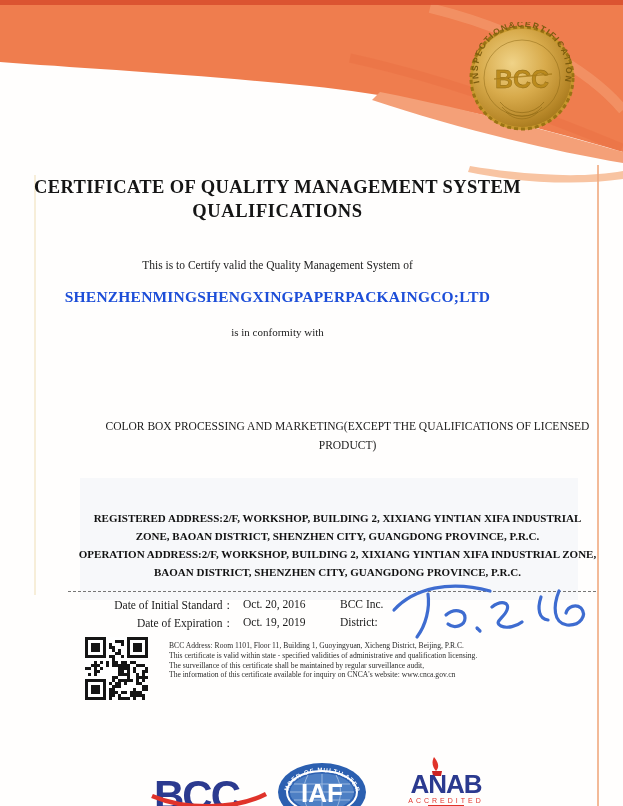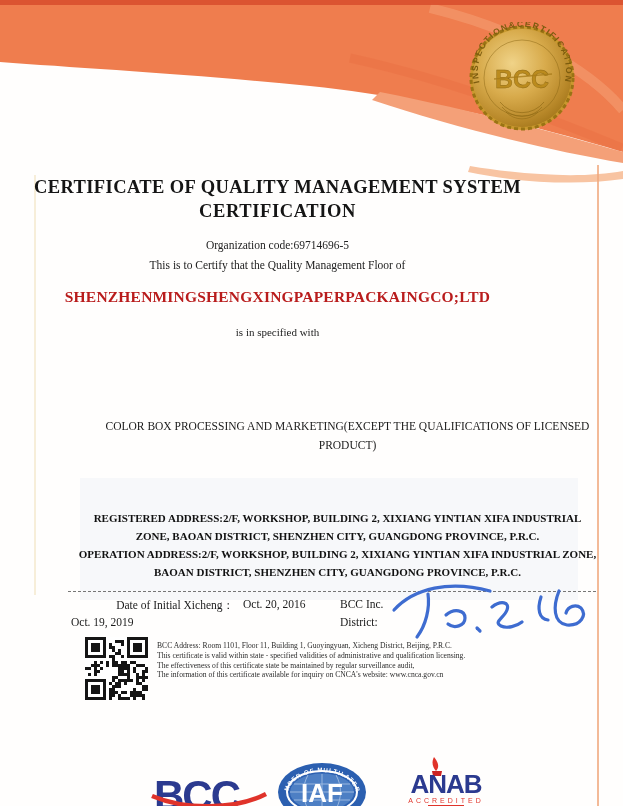--- a/index.html
+++ b/index.html
@@ -10,37 +10,37 @@
   
   .banner{top:0;left:0;}
   
   .seal{left:466px;top:22px;}
   
   .title{top:177px;font-size:18.5px;font-weight:bold;letter-spacing:.4px;color:#151515;}
   .title2{top:201px;font-size:18.5px;font-weight:bold;letter-spacing:.6px;color:#151515;}
   .meta1{top:225px;font-size:11.5px;color:#222;}
   .meta2{top:239px;font-size:11.5px;color:#222;}
   .certify{top:259px;font-size:11.5px;color:#222;}
-  .company{top:288px;font-size:15.5px;font-weight:bold;letter-spacing:.2px;color:#b91c1c;}
+  .company{top:288px;font-size:15.5px;font-weight:bold;letter-spacing:.2px;color:#1d4ed8;}
   .conf1{top:326px;font-size:11px;color:#222;}
   .conf2{top:342px;font-size:11px;color:#222;}
   .scope{top:417px;font-size:11.5px;line-height:19px;color:#1a1a1a;padding:0 70px;}
   .addr-tint{left:80px;top:478px;width:498px;height:122px;background:#d9e4f2;opacity:.22;}
   .address{top:509px;font-size:11px;font-weight:bold;line-height:18px;color:#111;padding:0 60px;}
   .sep{top:591px;left:68px;width:528px;border-top:1.4px dashed #4a4a4a;opacity:.75;}
   .daterow{left:62px;width:280px;display:flex;font-size:11.5px;color:#1a1a1a;}
   .daterow .lab{width:172px;text-align:right;}
   .daterow .val{margin-left:9px;}
   .dr1{top:598px;} .dr2{top:616px;}
   .bccinc{left:340px;top:598px;font-size:11.5px;color:#1a1a1a;}
   .president{left:340px;top:616px;font-size:11.5px;color:#1a1a1a;}
   .sig{left:388px;top:578px;}
   .qr{left:85px;top:637px;width:63px;height:63px;background:#fff;}
   .qr i{position:absolute;width:3px;height:3px;background:#151515;}
-  .fine{left:157px;top:641px;width:440px;font-size:7.6px;line-height:9.8px;color:#2b2b2b;}
+  .fine{left:169px;top:641px;width:440px;font-size:7.6px;line-height:9.8px;color:#2b2b2b;}
   .fine div{white-space:nowrap;}
   
   .edge-r{left:597px;top:165px;width:2px;height:641px;background:#f0a97e;opacity:.8;}
   .edge-l{left:34px;top:175px;width:2px;height:420px;background:#f3e7c9;opacity:.7;}
   
   .logo-bcc{left:150px;top:766px;}
   .logo-iaf{left:276px;top:760px;}
   .logo-anab{left:396px;top:755px;}
 </style>
 </head>
@@ -79,45 +79,45 @@
     <path d="M34,80 A28,28 0 0 0 78,80" fill="none" stroke="#8a6612" stroke-width="1" opacity="0.6"></path>
     <path d="M36,85 A26,26 0 0 0 76,85" fill="none" stroke="#8a6612" stroke-width="1" opacity="0.55"></path>
     <path d="M40,90 A22,22 0 0 0 72,90" fill="none" stroke="#8a6612" stroke-width="1" opacity="0.5"></path>
   </svg>
 
   <div class="abs addr-tint"></div>
   <div class="abs edge-r"></div>
   <div class="abs edge-l"></div>
 
   <div class="abs ctr title">CERTIFICATE OF QUALITY MANAGEMENT SYSTEM</div>
-  <div class="abs ctr title2">CERTIFICATION</div>
-  <div class="abs ctr meta2">Organization code:69714696-5</div>
-  <div class="abs ctr certify">This is to Certify that the Quality Management Floor of</div>
+  <div class="abs ctr title2">QUALIFICATIONS</div>
+  <div class="abs ctr certify">This is to Certify valid the Quality Management System of</div>
   <div class="abs ctr company">SHENZHENMINGSHENGXINGPAPERPACKAINGCO;LTD</div>
-  <div class="abs ctr conf1">is in specified with</div>
+  <div class="abs ctr conf1">is in conformity with</div>
 
   <div class="abs ctr scope">
     <div>COLOR BOX PROCESSING AND MARKETING(EXCEPT THE QUALIFICATIONS OF LICENSED</div>
     <div>PRODUCT)</div>
   </div>
 
   <div class="abs ctr address">
     <div>REGISTERED ADDRESS:2/F, WORKSHOP, BUILDING 2, XIXIANG YINTIAN XIFA INDUSTRIAL</div>
     <div>ZONE, BAOAN DISTRICT, SHENZHEN CITY, GUANGDONG PROVINCE, P.R.C.</div>
     <div>OPERATION ADDRESS:2/F, WORKSHOP, BUILDING 2, XIXIANG YINTIAN XIFA INDUSTRIAL ZONE,</div>
     <div>BAOAN DISTRICT, SHENZHEN CITY, GUANGDONG PROVINCE, P.R.C.</div>
   </div>
 
   <div class="abs sep"></div>
 
   <div class="abs daterow dr1">
-    <span class="lab">Date of Initial Xicheng：</span>
+    <span class="lab">Date of Initial Standard：</span>
     <span class="val">Oct. 20, 2016</span>
   </div>
   <div class="abs daterow dr2">
+    <span class="lab">Date of Expiration：</span>
     <span class="val">Oct. 19, 2019</span>
   </div>
   <div class="abs bccinc">BCC Inc.</div>
   <div class="abs president">District:</div>
 
   <svg class="abs sig" width="212" height="66" viewBox="0 0 212 66">
     <g fill="none" stroke="#3e6cd0" stroke-width="3.2" stroke-linecap="round" stroke-linejoin="round">
       <path d="M6,32 C26,10 62,2 102,13"></path>
       <path d="M40,16 C42,30 38,47 29,59"></path>
       <path d="M58,37 C66,30 77,32 77,40 C77,48 66,51 60,46"></path>
@@ -344,21 +344,21 @@
       <i style="left:36px;top:60px"></i>
       <i style="left:39px;top:60px"></i>
       <i style="left:42px;top:60px"></i>
       <i style="left:48px;top:60px"></i>
       <i style="left:57px;top:60px"></i>
     </div>
 
   <div class="abs fine">
     <div>BCC Address: Room 1101, Floor 11, Building 1, Guoyingyuan, Xicheng District, Beijing, P.R.C.</div>
     <div>This certificate is valid within state - specified validities of administrative and qualification licensing.</div>
-    <div>The effectiveness of this certificate state be maintained by regular surveillance audit,</div>
+    <div>The surveillance of this certificate shall be maintained by regular surveillance audit,</div>
     <div>The information of this certificate available for inquiry on CNCA's website: www.cnca.gov.cn</div>
   </div>
 
   <svg class="abs logo-bcc" width="118" height="56" viewBox="0 0 118 56">
     <text x="4" y="44" font-family="Liberation Sans, sans-serif" font-weight="bold" font-size="42" fill="#2b3a8f" letter-spacing="-2">BCC</text>
     <path d="M2,30 C35,44 85,44 116,28" fill="none" stroke="#e0332a" stroke-width="4.5"></path>
   </svg>
 
   <svg class="abs logo-iaf" width="92" height="60" viewBox="0 0 92 60">
     <defs>

